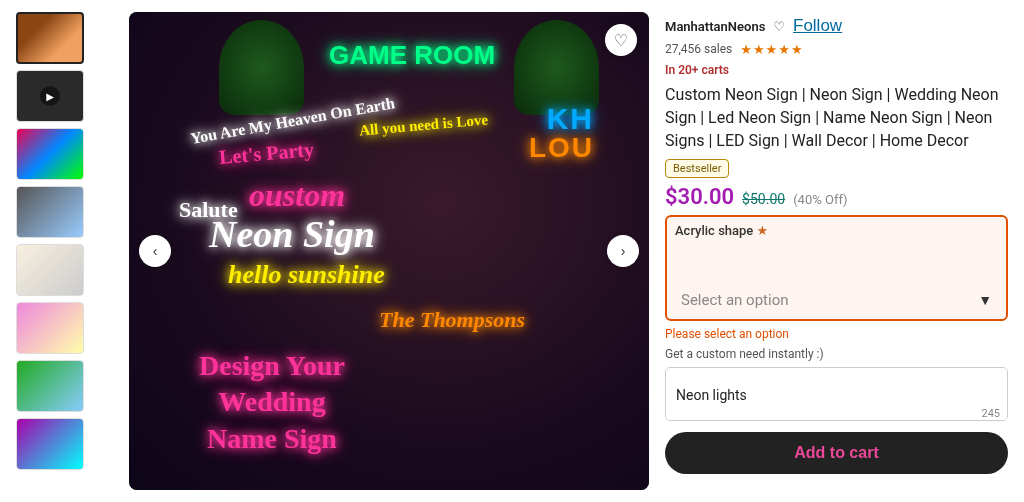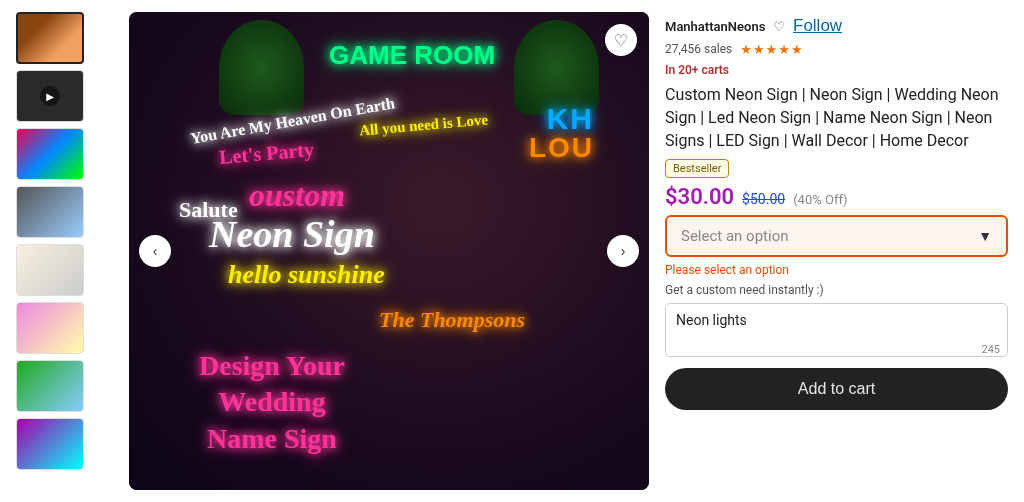--- a/index.html
+++ b/index.html
@@ -196,21 +196,21 @@
       align-items: baseline;
       gap: 8px;
     }
     .price-current {
       font-size: 22px;
       font-weight: 600;
       color: #a21caf;
     }
     .price-original {
       font-size: 14px;
-      color: #1d4ed8;
+      color: #0f766e;
       text-decoration: line-through;
     }
     .price-discount {
       font-size: 13px;
       color: #888;
     }
     
     .field-group {
       display: flex;
       flex-direction: column;
@@ -228,20 +228,21 @@
       border: 2px solid #e05000;
       border-radius: 6px;
       background: #fff5f0;
       padding: 2px 4px;
     }
     .select-inner {
       display: flex;
       align-items: center;
       justify-content: space-between;
       padding: 8px 10px;
+      margin-top: 45px;
     }
     .select-text {
       color: #888;
       font-size: 15px;
     }
     .select-arrow {
       color: #333;
       font-size: 14px;
     }
     .error-text {
@@ -262,43 +263,43 @@
       font-size: 12px;
       color: #555;
     }
     .textarea-wrapper {
       position: relative;
     }
     .pref-textarea {
       width: 100%;
       border: 1px solid #ccc;
       border-radius: 5px;
-      padding: 8px 10px;
+      padding: 19px 10px;
       font-size: 14px;
       font-family: inherit;
       resize: none;
       height: 54px;
       color: #222;
       outline: none;
     }
     .char-count {
       position: absolute;
       bottom: 4px;
       right: 8px;
       font-size: 11px;
       color: #888;
     }
     .add-to-cart-btn {
       background: #222;
-      color: #e5e5e5;
+      color: #ec4899;
       border: none;
       border-radius: 30px;
       padding: 12px 0;
       font-size: 16px;
-      font-weight: 400;
+      font-weight: 700;
       cursor: pointer;
       width: 100%;
       margin-top: 2px;
     }
   </style>
 </head>
 <body>
 
 <div class="page-wrapper">
 
@@ -364,20 +365,26 @@
       <span class="bestseller-badge">Bestseller</span>
     </div>
 
     <div class="price-row">
       <span class="price-current">$30.00</span>
       <span class="price-original">$50.00</span>
       <span class="price-discount">(40% Off)</span>
     </div>
 
     <div class="select-wrapper">
+      <div class="field-group" style="padding:4px 4px 0 4px;">
+        <span class="field-label">
+          <span>Acrylic shape</span>
+          <span class="required-star"> ★</span>
+        </span>
+      </div>
       <div class="select-inner" style="cursor:pointer;">
         <span class="select-text">Select an option</span>
         <span class="select-arrow">▼</span>
       </div>
     </div>
     <div class="error-text">Please select an option</div>
 
     <div class="field-group">
       <span class="personalization-sub">Get a custom need instantly :)</span>
     </div>

